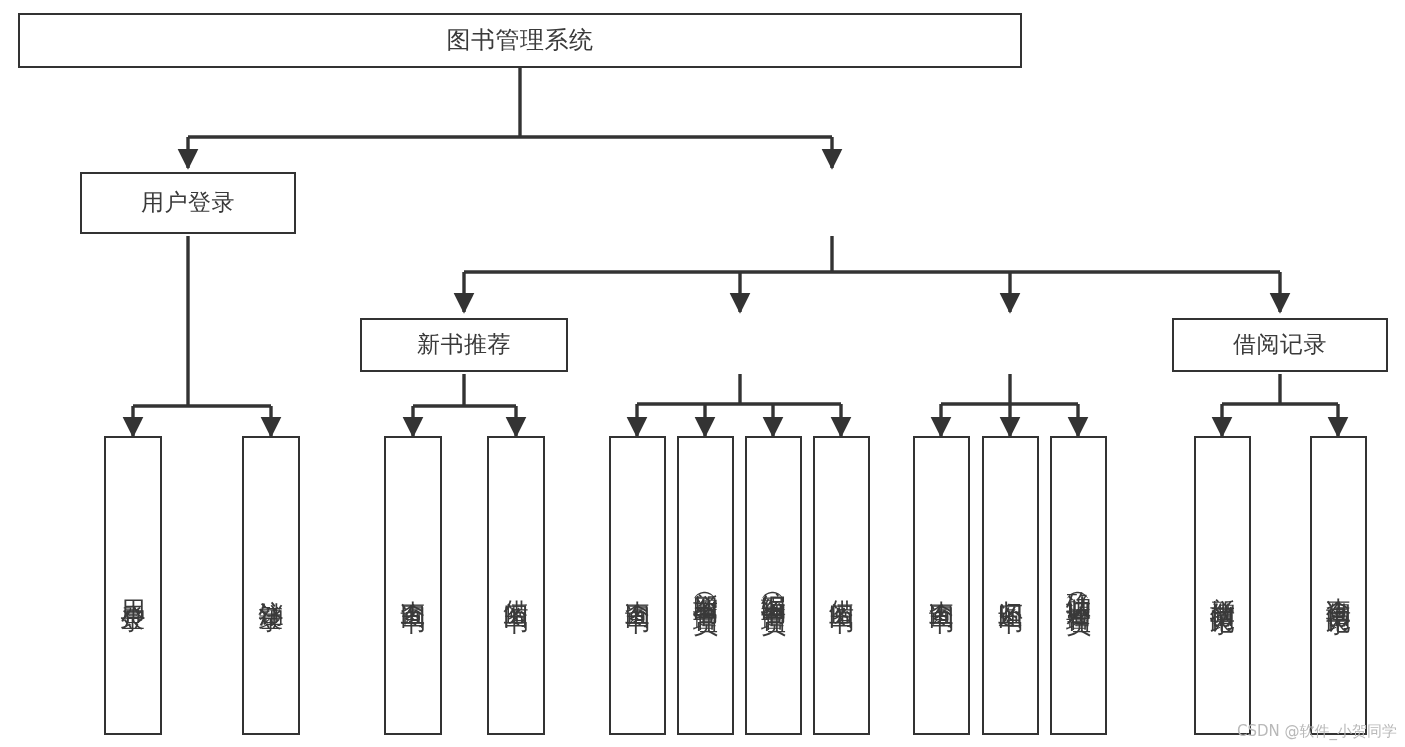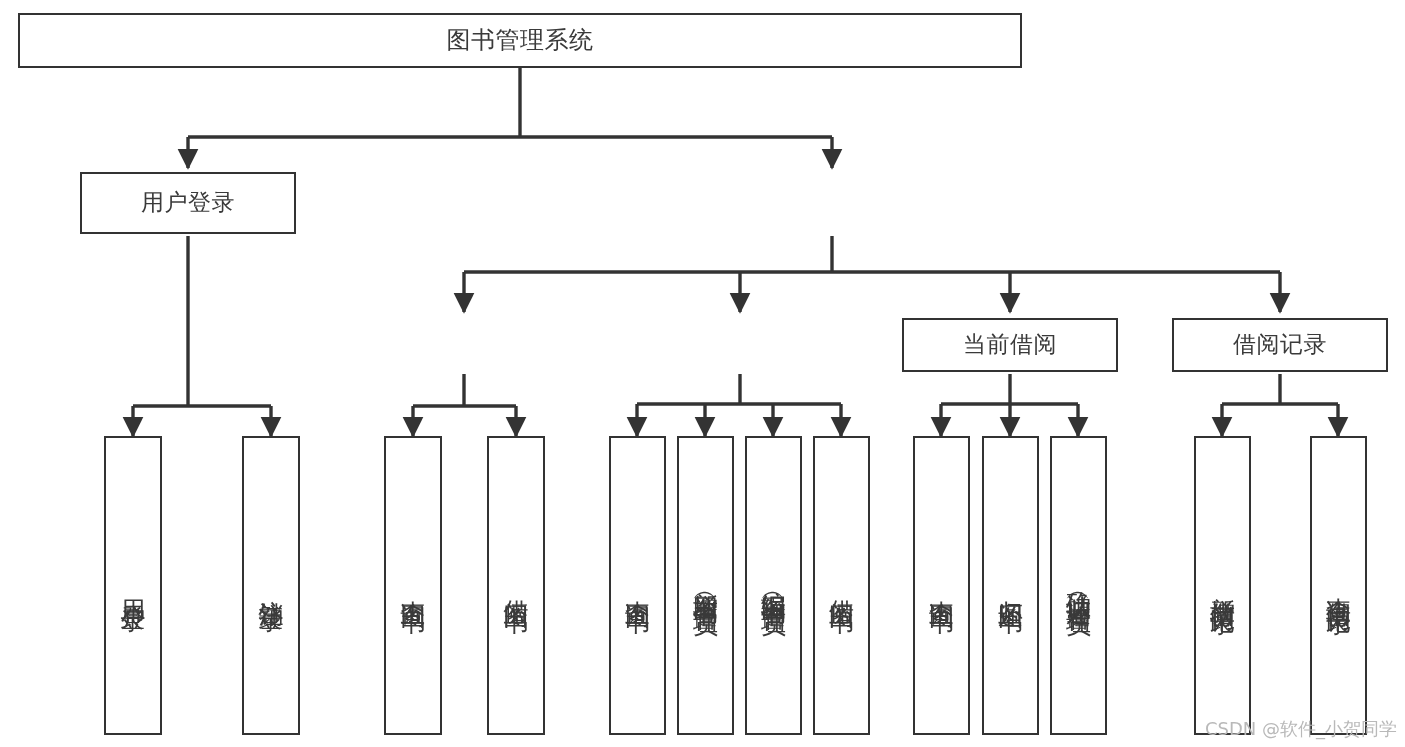--- a/index.html
+++ b/index.html
@@ -63,21 +63,21 @@
     text-orientation: upright;
     font-size: 25px;
     line-height: 1.0;
     letter-spacing: 3px;
     white-space: nowrap;
   }
   #watermark {
     position: absolute;
     right: 8px;
     bottom: 6px;
-    font-size: 18px;
+    font-size: 15px;
     color: #b9b9b9;
     white-space: nowrap;
     z-index: 5;
     font-family: "DejaVu Sans", "Liberation Sans", sans-serif;
   }
 </style>
 </head>
 <body>
 
 <div id="diagram-root">
@@ -133,22 +133,22 @@
   </svg>
 
   <div class="node node-h" id="node-root" style="left:18px; top:13px; width:1004px; height:55px;">
     <span class="label">图书管理系统</span>
   </div>
 
   <div class="node node-h" style="left:80px; top:172px; width:216px; height:62px;">
     <span class="label">用户登录</span>
   </div>
 
-  <div class="node node-h" style="left:902px; top:318px; width:216px; height:54px;">
-    <span class="label">当前借阅</span>
+  <div class="node node-h" style="left:360px; top:318px; width:208px; height:54px;">
+    <span class="label">新书推荐</span>
   </div>
   <div class="node node-h" style="left:1172px; top:318px; width:216px; height:54px;">
     <span class="label">借阅记录</span>
   </div>
 
   <div class="node node-v" style="left:104px; top:436px; width:58px; height:299px;">
     <span class="label">用户登录</span>
   </div>
   <div class="node node-v" style="left:242px; top:436px; width:58px; height:299px;">
     <span class="label">注销登录</span>

